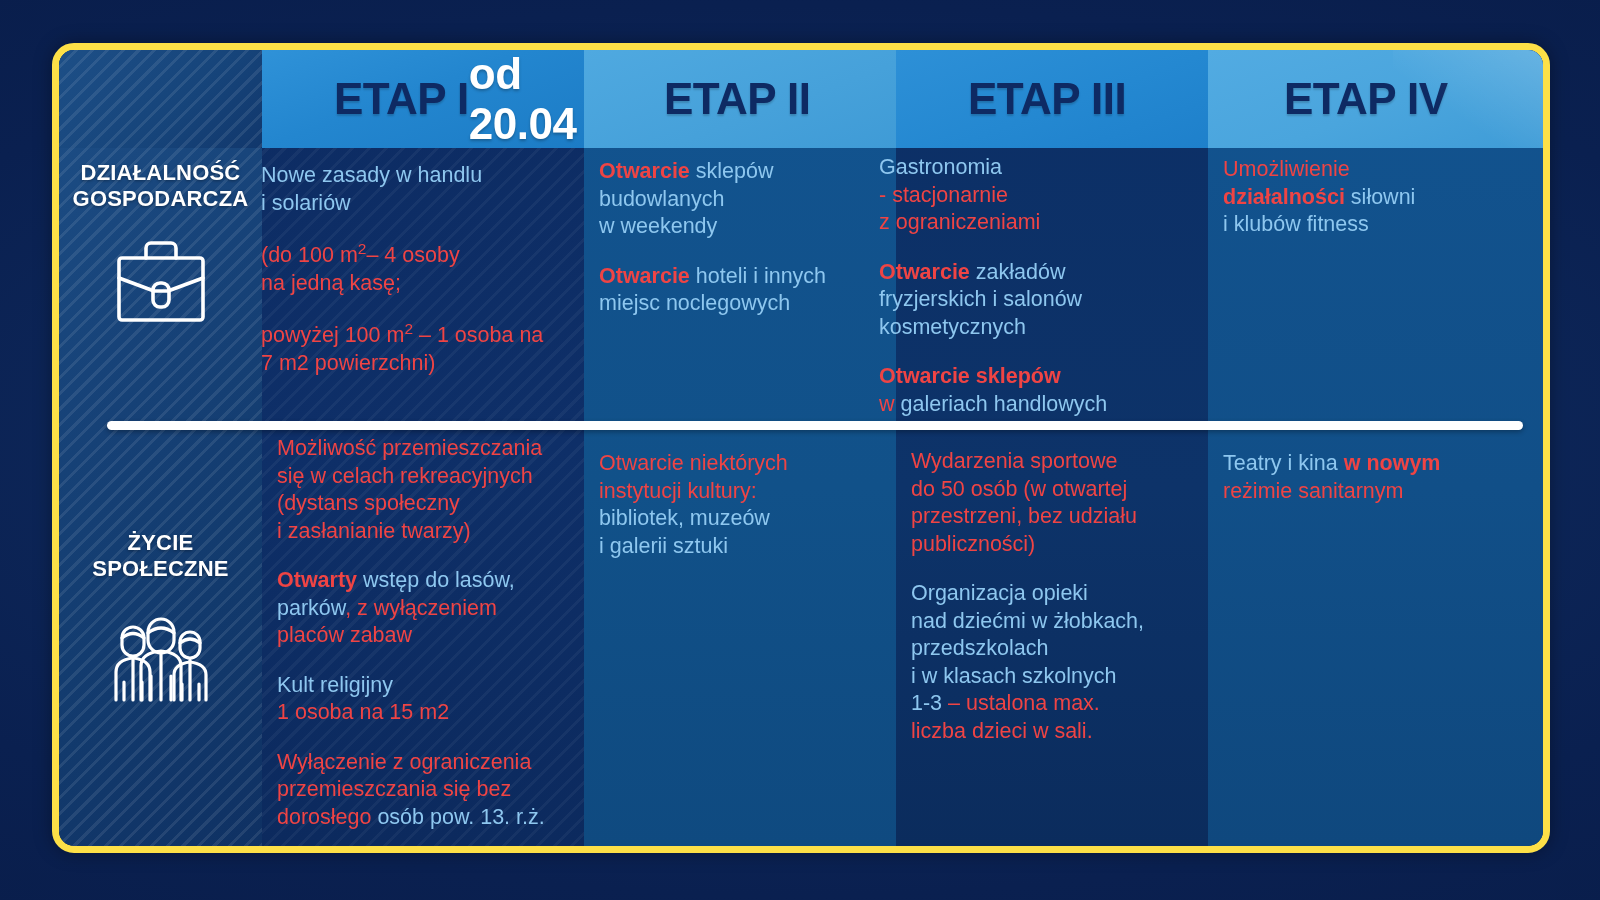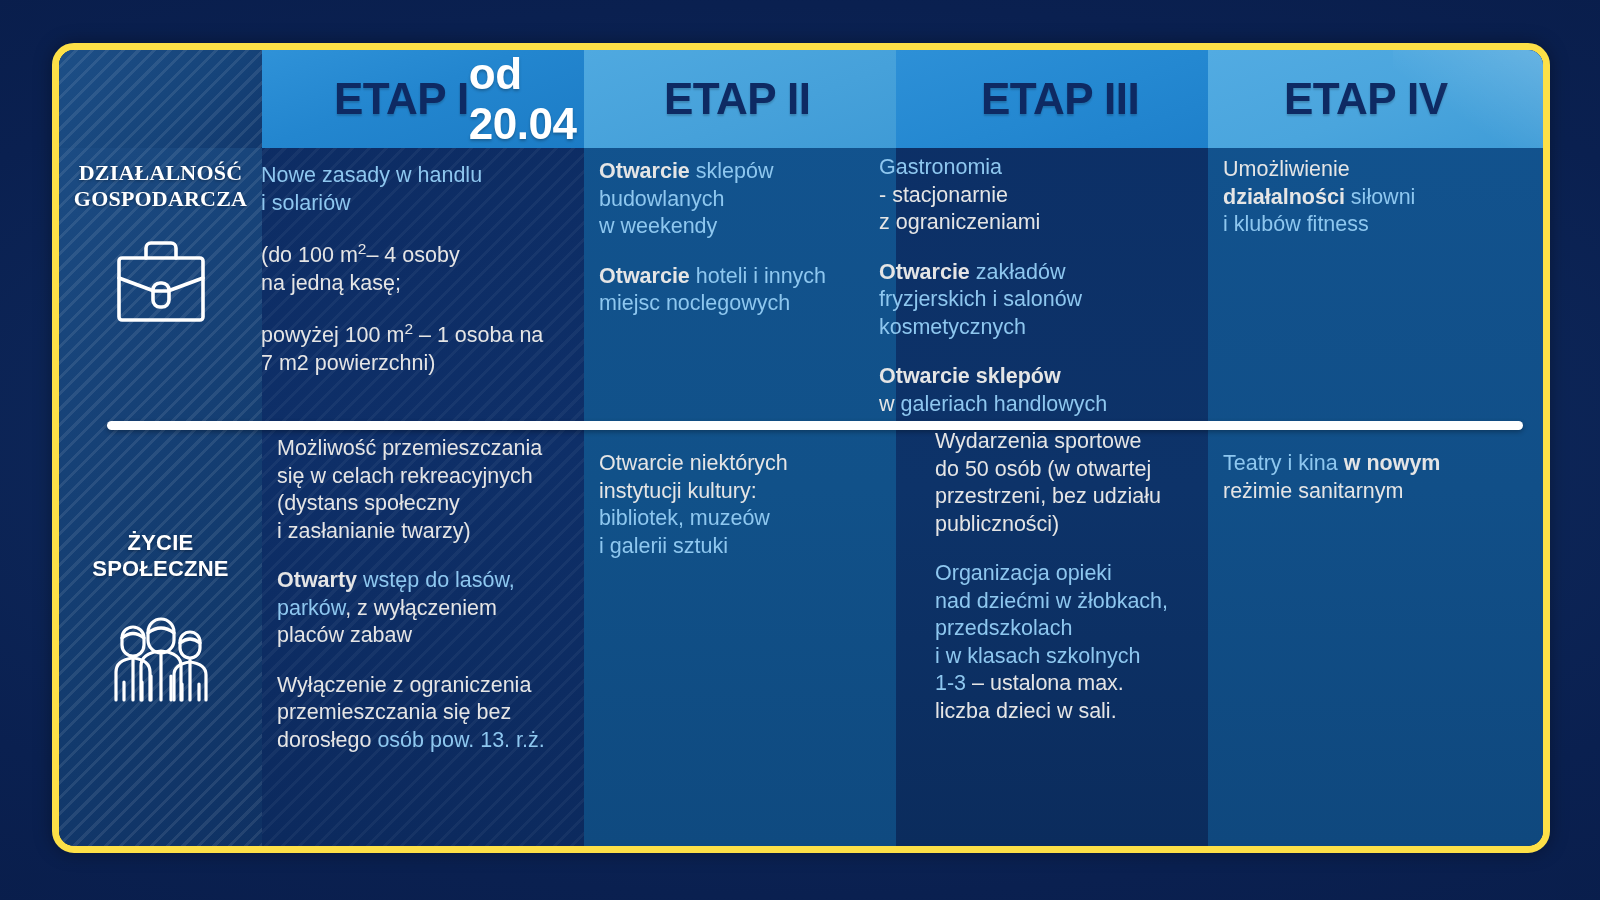--- a/index.html
+++ b/index.html
@@ -70,62 +70,62 @@
     content:"";position:absolute;right:0;top:0;width:150px;height:98px;
     background:linear-gradient(215deg, rgba(255,255,255,.16) 0%, rgba(255,255,255,0) 62%);
   }
   .hlabel{
     color:#0e2a63;font-weight:bold;font-size:44px;letter-spacing:-.5px;
     white-space:nowrap;font-family:"Liberation Sans", sans-serif;
     text-shadow:0 2px 2px rgba(0,0,0,.18);
   }
   .h1 .hlabel{padding-left:72px;}
   .h2 .hlabel{padding-left:80px;}
-  .h3 .hlabel{padding-left:72px;margin-left:13px;}
+  .h3 .hlabel{padding-left:72px;}
   .h4 .hlabel{padding-left:76px;}
   .hdate{
     color:#ffffff;font-weight:bold;font-size:44px;
     letter-spacing:-.5px;text-shadow:0 2px 3px rgba(0,0,0,.25);
   }
 
   
   .hdivider{
     position:absolute;left:48px;right:20px;top:371px;height:9px;
     background:#ffffff;border-radius:5px;
     box-shadow:0 2px 5px rgba(0,0,0,.3);
   }
 
   
   .side-cell{position:absolute;left:0;width:203px;display:flex;flex-direction:column;
     align-items:center;text-align:center;}
-  .side-cell.s1{top:110px;font-family:Liberation Serif, serif;}
+  .side-cell.s1{top:110px;}
   .side-cell.s2{top:480px;}
   .side-title{
     color:#ffffff;font-weight:bold;font-size:22px;line-height:1.18;
     letter-spacing:.2px;text-shadow:0 1px 3px rgba(0,0,0,.35);
     position:relative;z-index:2;
   }
   .side-icon{margin-top:22px;position:relative;z-index:2;}
 
   
   .cell{position:absolute;color:#ffffff;}
   .cell p{margin:0 0 22px 0;font-size:21.5px;line-height:1.28;font-weight:500;}
   .cell p:last-child{margin-bottom:0;}
   .lt{color:#8ec7ef;}
-  .wh{color:#e5e5e5;}
+  .wh{color:#ef4444;}
   .bd{font-weight:bold;}
   .sup{font-size:.72em;vertical-align:super;}
 
   .r1c1{left:202px;top:112px;width:312px;}
   .r1c2{left:540px;top:108px;width:292px;}
   .r1c3{left:820px;top:104px;width:292px;}
   .r1c4{left:1164px;top:106px;width:310px;}
   .r2c1{left:218px;top:385px;width:315px;}
   .r2c2{left:540px;top:400px;width:292px;}
-  .r2c3{left:852px;top:378px;width:292px;margin-left:24px;}
+  .r2c3{left:852px;top:398px;width:292px;}
   .r2c4{left:1164px;top:400px;width:310px;}
 </style>
 </head>
 <body>
 
 <div id="root">
   <div class="frame">
     <div class="grid">
 
       <div class="band sidebar"></div>
@@ -256,20 +256,24 @@
           <span class="wh">się w celach rekreacyjnych</span><br>
           <span class="wh">(dystans społeczny</span><br>
           <span class="wh">i zasłanianie twarzy)</span>
         </p>
         <p>
           <span class="wh bd">Otwarty</span><span class="lt"> wstęp do lasów,</span><br>
           <span class="lt">parków</span><span class="wh">, z wyłączeniem</span><br>
           <span class="wh">placów zabaw</span>
         </p>
         <p>
+          <span class="lt">Kult religijny</span><br>
+          <span class="wh">1 osoba na 15 m2</span>
+        </p>
+        <p>
           <span class="wh">Wyłączenie z ograniczenia</span><br>
           <span class="wh">przemieszczania się bez</span><br>
           <span class="wh">dorosłego </span><span class="lt">osób pow. 13. r.ż.</span>
         </p>
       </div>
 
       <div class="cell r2c2">
         <p>
           <span class="wh">Otwarcie niektórych</span><br>
           <span class="wh">instytucji kultury:</span><br>

